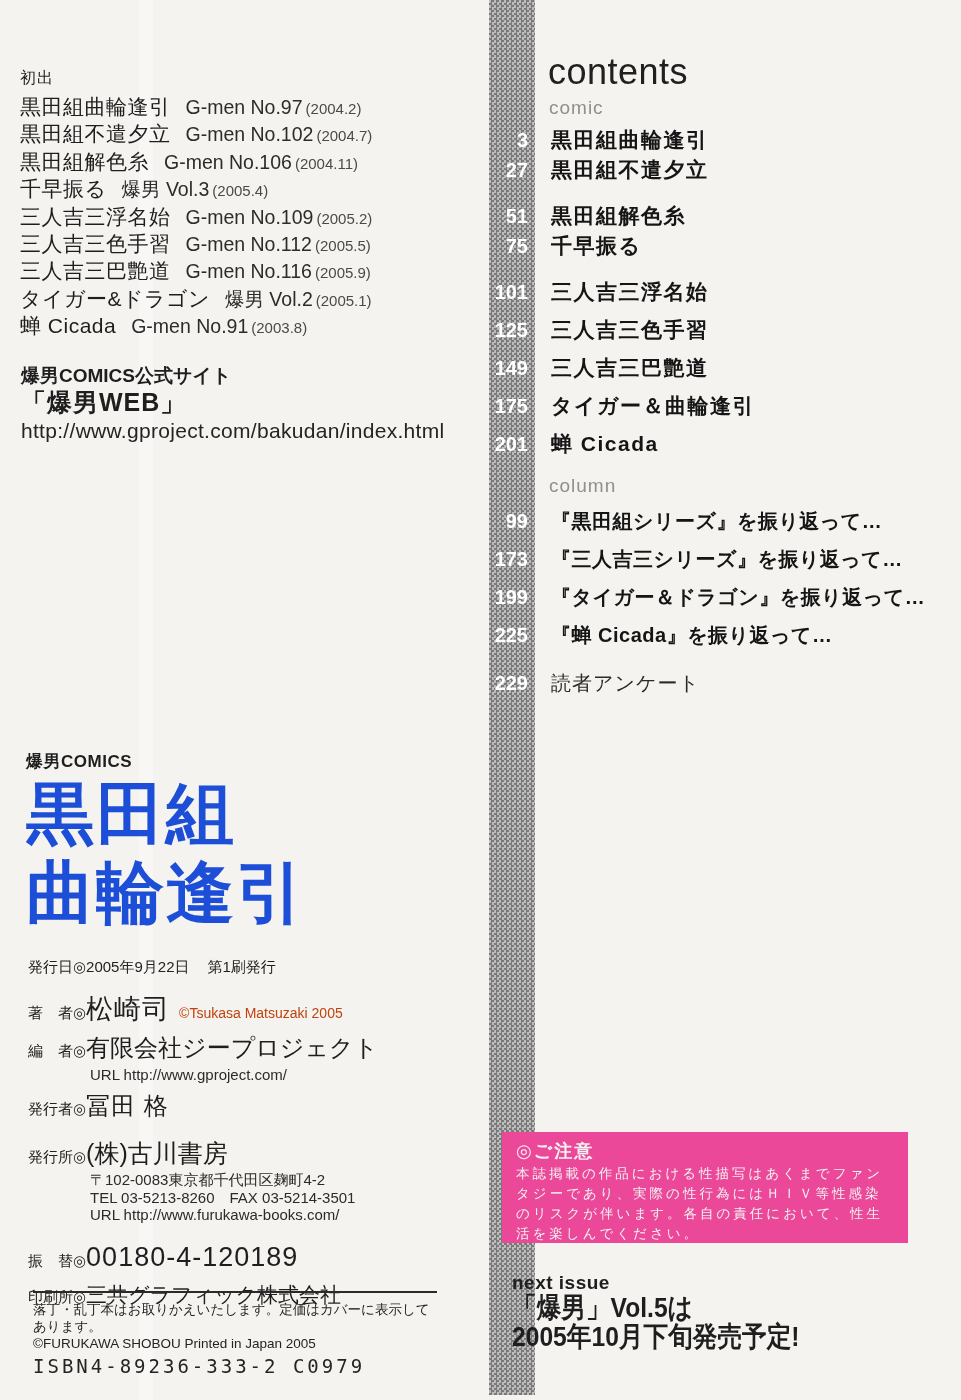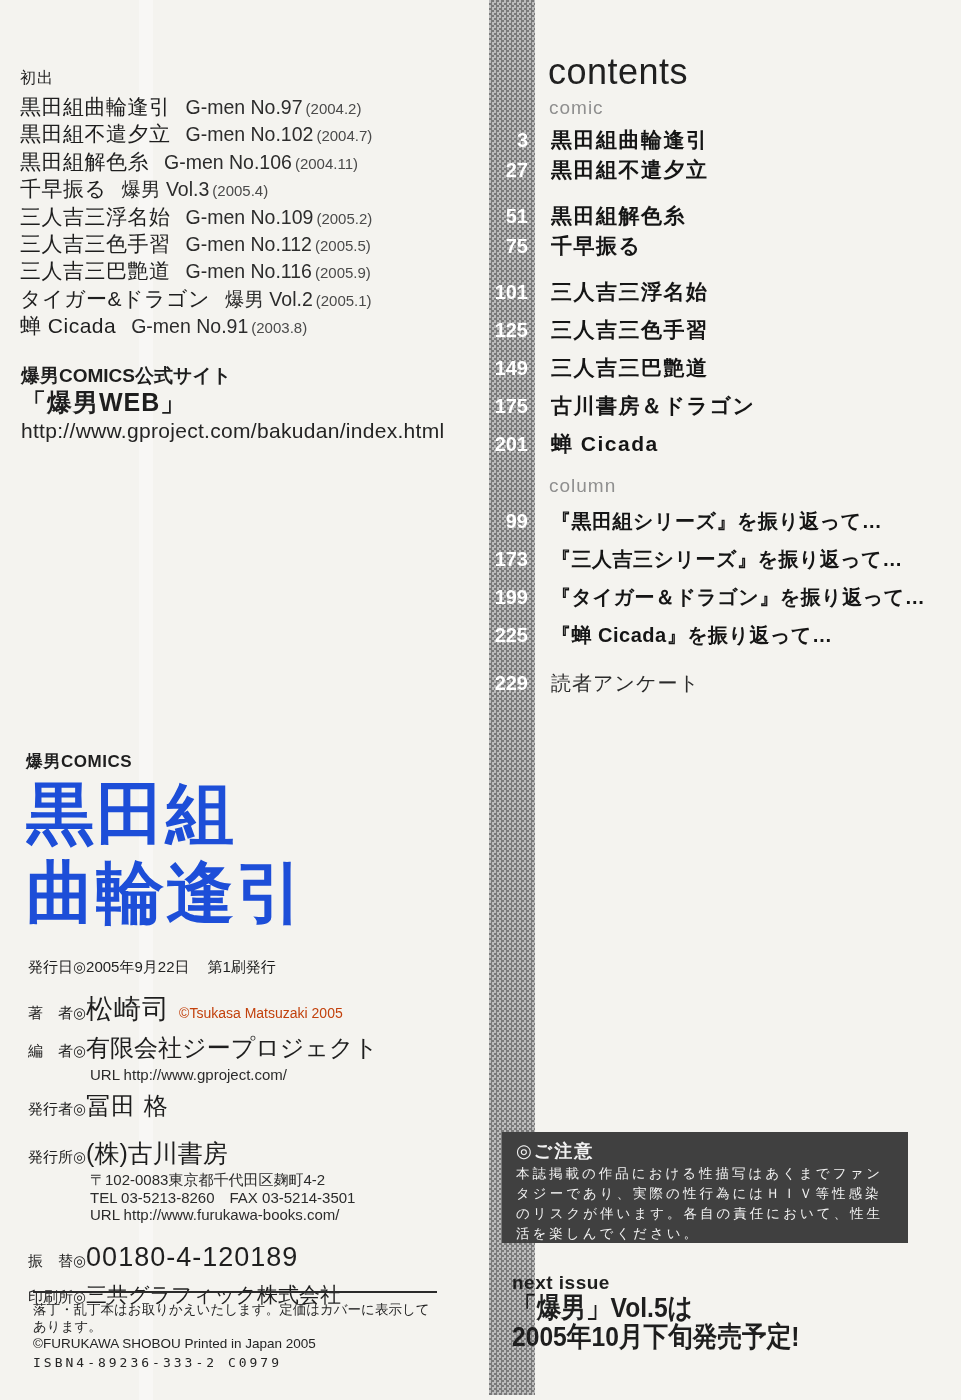--- a/index.html
+++ b/index.html
@@ -66,21 +66,21 @@
   .row-printer .co-value { font-size:21px; }
 
   
   .pagefooter {
     position:absolute; left:33px; top:1291px; width:404px;
     border-top:2px solid #2a2a2a; padding-top:8px;
   }
   .pf-line { font-size:13.5px; line-height:17px; color:#242424; }
   .pf-isbn {
     margin-top:3px; font-family:"DejaVu Sans Mono","Liberation Mono",monospace;
-    font-size:13px; letter-spacing:3px; color:#242424;
+    font-size:19px; letter-spacing:3px; color:#242424;
   }
 
   
   .toc-heading {
     position:absolute; left:548px; top:52px; margin:0;
     font-size:36px; font-weight:normal; line-height:40px; letter-spacing:0.5px; color:#202020;text-align:right;
   }
   .toc-label {
     position:absolute; left:549px; font-size:19px; line-height:24px;
     color:#8f8f8f; letter-spacing:1px;
@@ -93,21 +93,21 @@
   .toc-title {
     position:absolute; left:551px; font-size:21px; font-weight:bold;
     line-height:32px; letter-spacing:1.5px; color:#151515; white-space:nowrap;
   }
   .toc-row.col .toc-title { font-size:20px; letter-spacing:0.5px; }
   .toc-row.survey .toc-title { font-weight:normal; font-size:20px; letter-spacing:1px; color:#2a2a2a; }
 
   
   .notice {
     position:absolute; left:502px; top:1132px; width:406px; height:111px;
-    background:#404040; color:#f2f2f2; box-sizing:border-box; padding:8px 12px 0 14px;
+    background:#ec4899; color:#f2f2f2; box-sizing:border-box; padding:8px 12px 0 14px;
   }
   .notice-heading { font-size:18px; font-weight:bold; line-height:22px; letter-spacing:2px; }
   .notice-body { margin:2px 0 0 0; font-size:13.5px; line-height:20px; letter-spacing:3px; }
 
   
   .nextissue { position:absolute; left:512px; top:1272px; white-space:nowrap; }
   .ni-label { font-size:19px; font-weight:bold; line-height:21px; letter-spacing:0.5px; }
   .ni-line  { font-size:28px; font-weight:bold; line-height:29px; transform:scaleX(0.88); transform-origin:0 50%; }
 </style>
 </head>
@@ -247,21 +247,21 @@
   <div class="toc-row" style="top:314px">
     <span class="toc-num">125</span>
     <span class="toc-title">三人吉三色手習</span>
   </div>
   <div class="toc-row" style="top:352px">
     <span class="toc-num">149</span>
     <span class="toc-title">三人吉三巴艶道</span>
   </div>
   <div class="toc-row" style="top:390px">
     <span class="toc-num">175</span>
-    <span class="toc-title">古川書房＆ドラゴン</span>
+    <span class="toc-title">タイガー＆曲輪逢引</span>
   </div>
   <div class="toc-row" style="top:428px">
     <span class="toc-num">201</span>
     <span class="toc-title">蝉 Cicada</span>
   </div>
 
   <div class="toc-label" style="top:474px">column</div>
 
   <div class="toc-row col" style="top:505px">
     <span class="toc-num">99</span>

